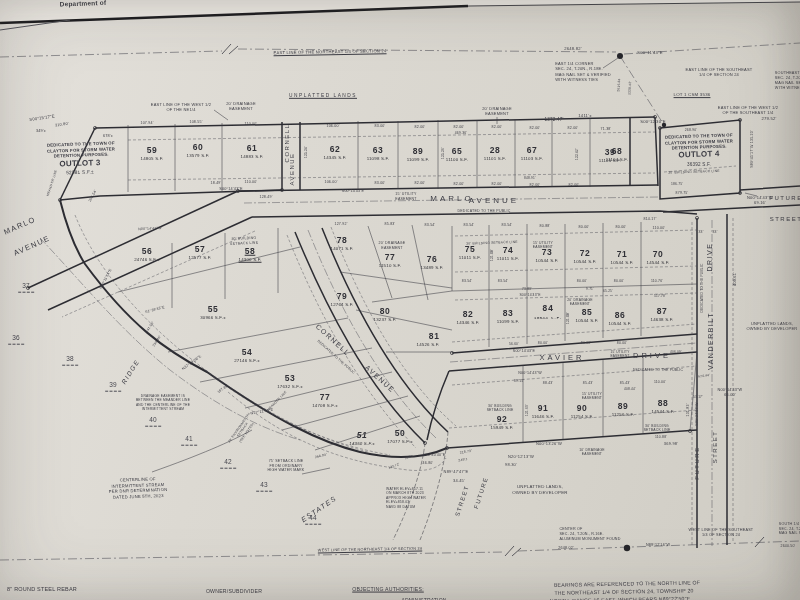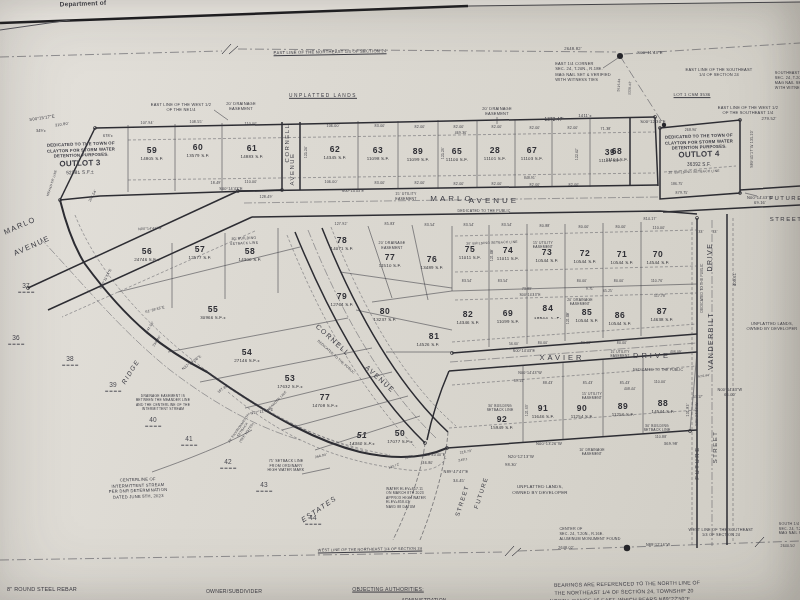--- a/index.html
+++ b/index.html
@@ -458,21 +458,21 @@
         <div class="lot-sf">14544 S.F.</div>
       </div>
       <div class="lot" style="left: 147px; top: 254px;">
         <div class="lot-num">56</div>
         <div class="lot-sf">24746 S.F.±</div>
       </div>
       <div class="lot" style="left: 200px; top: 252px;">
         <div class="lot-num">57</div>
         <div class="lot-sf">12577 S.F.</div>
       </div>
-      <div class="lot" style="left: 250px; top: 254px;">
+      <div class="lot" style="left: 250px; top: 254px; text-decoration: underline;">
         <div class="lot-num">58</div>
         <div class="lot-sf">14300 S.F.</div>
       </div>
       <div class="lot" style="left: 213px; top: 312px;">
         <div class="lot-num">55</div>
         <div class="lot-sf">30966 S.F.±</div>
       </div>
       <div class="lot" style="left: 247px; top: 355px;">
         <div class="lot-num">54</div>
         <div class="lot-sf">27146 S.F.±</div>
@@ -503,21 +503,21 @@
       </div>
       <div class="lot" style="left: 428px; top: 339px; text-align: right;">
         <div class="lot-num">81</div>
         <div class="lot-sf">14526 S.F.</div>
       </div>
       <div class="lot" style="left: 468px; top: 317px;">
         <div class="lot-num">82</div>
         <div class="lot-sf">14346 S.F.</div>
       </div>
       <div class="lot" style="left: 508px; top: 316px;">
-        <div class="lot-num">69</div>
+        <div class="lot-num">83</div>
         <div class="lot-sf">11099 S.F.</div>
       </div>
       <div class="lot" style="left: 548px; top: 312px; font-family: Liberation Mono, monospace;">
         <div class="lot-num">84</div>
         <div class="lot-sf">10544 S.F.</div>
       </div>
       <div class="lot" style="left: 587px; top: 315px;">
         <div class="lot-num">85</div>
         <div class="lot-sf">10544 S.F.</div>
       </div>

